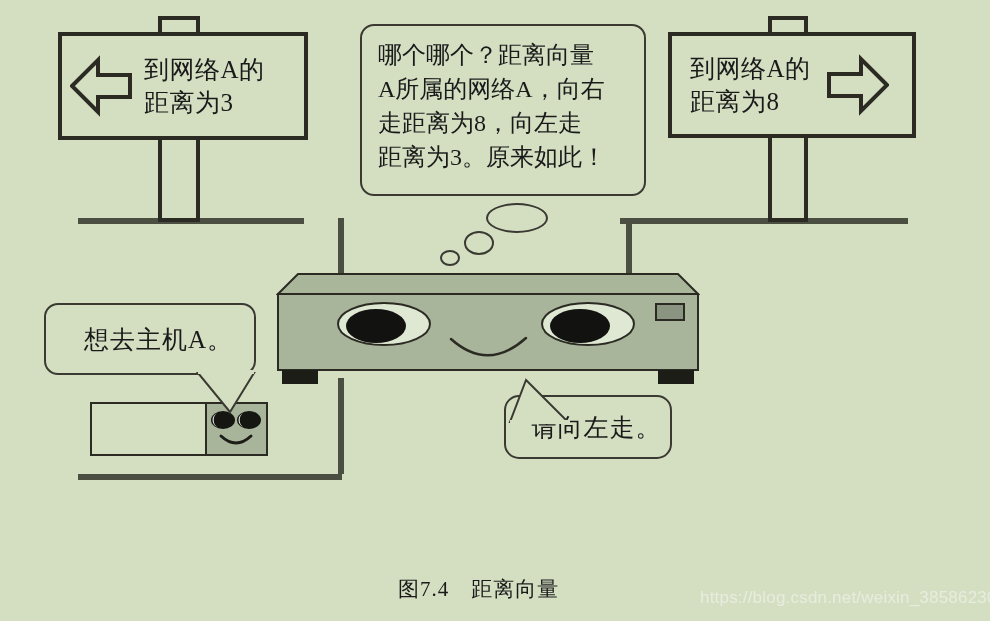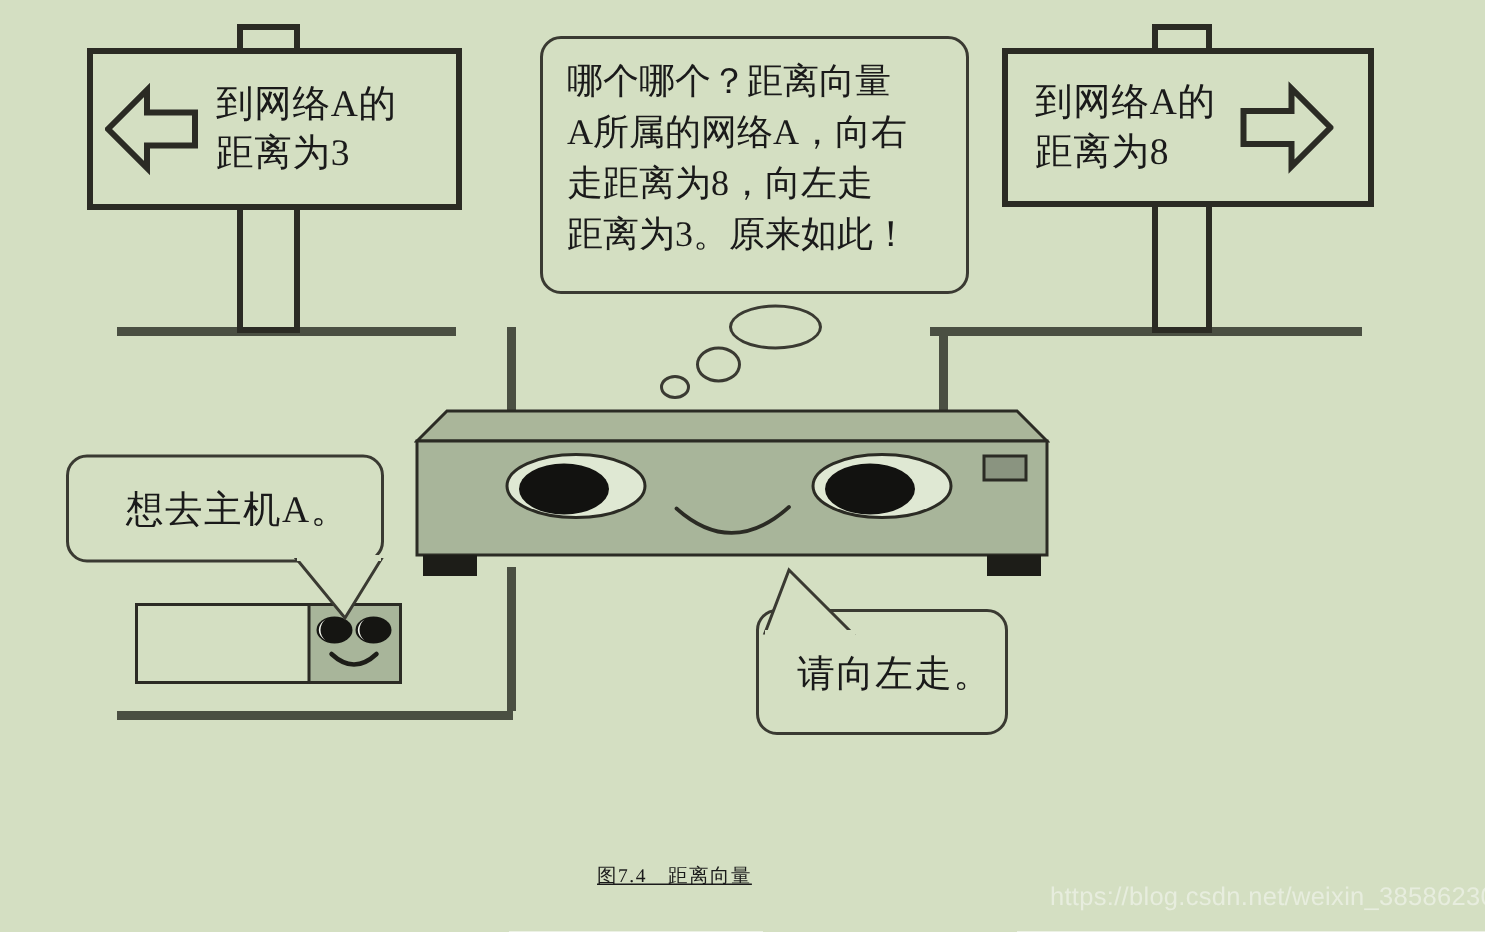--- a/index.html
+++ b/index.html
@@ -107,25 +107,24 @@
 
   
   .caption-body {
     font-size: 25px;
     line-height: 1.38;
     white-space: pre-line;
     letter-spacing: 0.5px;
     z-index: 8;
   }
   .fig-caption {
-    font-size: 13px;
+    font-size: 21px;
     letter-spacing: 1px;
     white-space: pre;
     z-index: 8;
-    text-decoration: underline;
   }
   .watermark {
     font-family: "Liberation Sans", "DejaVu Sans", sans-serif;
     font-size: 17px;
     color: #e7edde;
     letter-spacing: 0.2px;
     z-index: 9;
     white-space: nowrap;
   }
 </style>
@@ -225,21 +224,21 @@
       </g>
 
       <path d="M 131 34 Q 146 48 161 34" fill="none" stroke="#1d1d18" stroke-width="3" stroke-linecap="round"></path>
     </svg>
   </div>
 
   <svg class="tail-svg" style="left:508px; top:378px;" width="80" height="46" viewBox="0 0 80 46">
     <polygon points="18,2 60,44 2,44" fill="#d4dfc2" stroke="#3a3a32" stroke-width="2"></polygon>
     <line x1="2" y1="44" x2="62" y2="44" stroke="#d4dfc2" stroke-width="4"></line>
   </svg>
-  <div class="abs speech" style="left:504px; top:406px; width:168px; height:84px;">
+  <div class="abs speech" style="left:504px; top:395px; width:168px; height:64px;border-radius:15px;">
     <span class="speech-text">请向左走。</span>
   </div>
 
 
   <div class="abs fig-caption" style="left:398px; top:575px;">图7.4　距离向量</div>
 
   <div class="abs watermark" style="left:700px; top:588px;">https://blog.csdn.net/weixin_38586230</div>
 
 </div>
 

